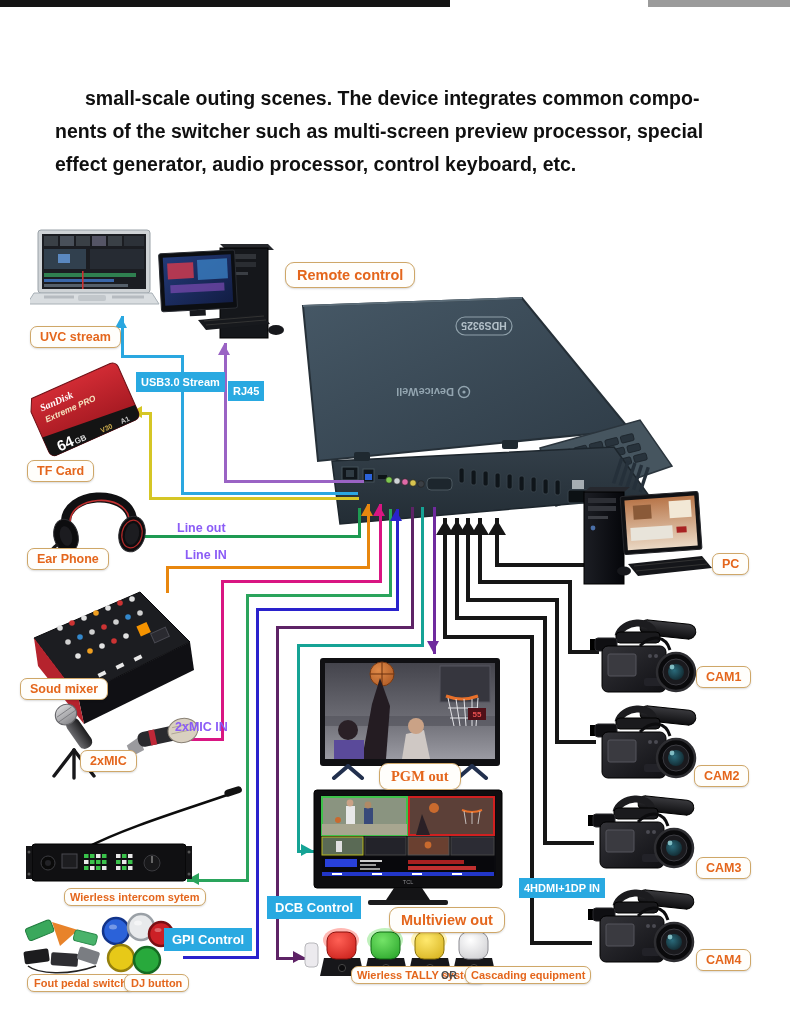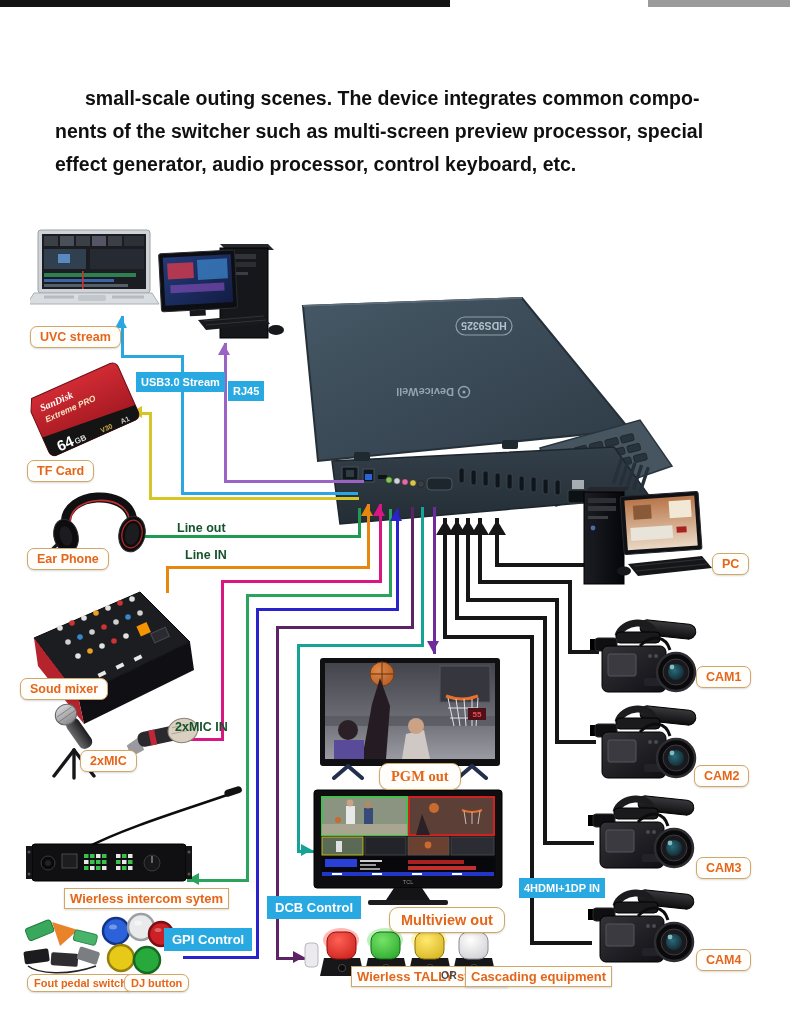--- a/index.html
+++ b/index.html
@@ -8,29 +8,29 @@
   
   [data-name="page-title"]{position:absolute;left:55px;top:20px;font-size:35px;font-weight:800;
       color:#0d0d0d;letter-spacing:-0.5px;white-space:nowrap;}
   .para{position:absolute;left:55px;top:82px;font-size:19.5px;font-weight:700;color:#101010;
       line-height:33px;white-space:nowrap;}
   .para .pl:first-child{padding-left:30px;}
   
   .tag{position:absolute;background:#fffefb;border:1px solid #cfa768;border-radius:7px;
       color:#e4661c;font-weight:bold;font-size:12.5px;padding:3px 9px;white-space:nowrap;
       box-shadow:0 1px 2px rgba(0,0,0,.15);z-index:6;}
-  .tag.sm{font-size:13px;padding:2px 5px;border-radius:0;}
+  .tag.sm{font-size:11px;padding:2px 5px;border-radius:7px;}
   .tag.md{font-size:11px;padding:2px 6px;}
   .tag.lg{font-size:14.5px;padding:4px 11px;border-radius:9px;}
   
   .btag{position:absolute;background:#29a9e1;color:#fff;font-weight:bold;font-size:11px;
       padding:4px 5px;white-space:nowrap;z-index:6;}
   .btag.lg{font-size:13px;padding:4px 8px;}
   
-  .wtxt{position:absolute;font-size:12.5px;font-weight:bold;color:#14532d;white-space:nowrap;z-index:6;}
+  .wtxt{position:absolute;font-size:12.5px;font-weight:bold;color:#8b5cf6;white-space:nowrap;z-index:6;}
   .ortxt{position:absolute;font-size:10.5px;font-weight:bold;color:#4a4a4a;z-index:6;}
   
   #wires{position:absolute;left:0;top:0;width:790px;height:1030px;z-index:3;}
   .seg{position:absolute;}
   .arw{position:absolute;width:0;height:0;}
   
   .dev{position:absolute;z-index:4;}
   .dev.under{z-index:2;}
   
   [data-name="top-strip-dark"]{position:absolute;left:0;top:0;width:450px;height:7px;background:#141414;z-index:1;}
@@ -655,20 +655,21 @@
         <path d="M52,34 C64,22 78,24 82,38" fill="none" stroke="#0c0c0e" stroke-width="3"></path>
         <circle cx="88" cy="60" r="19" fill="#0a0a0c" stroke="#2e2e32" stroke-width="2.5"></circle>
         <circle cx="88" cy="60" r="13" fill="#1a1a1e" stroke="#3c3c42"></circle>
         <circle cx="88" cy="60" r="8" fill="url(#glass)"></circle>
         <circle cx="84" cy="55" r="2.4" fill="#9adadf" opacity="0.8"></circle>
       </g>
     </defs>
   </svg>
 
   <div class="tag" data-name="label-uvc">UVC stream</div>
+  <div class="tag lg" data-name="label-remote">Remote control</div>
   <div class="tag" data-name="label-tf">TF Card</div>
   <div class="tag" data-name="label-ear">Ear Phone</div>
   <div class="tag" data-name="label-mixer">Soud mixer</div>
   <div class="tag" data-name="label-2xmic">2xMIC</div>
   <div class="tag sm" data-name="label-intercom">Wierless intercom sytem</div>
   <div class="tag md" data-name="label-pedal">Fout pedal switch</div>
   <div class="tag md" data-name="label-dj">DJ button</div>
   <div class="tag lg" data-name="label-pgm">PGM out</div>
   <div class="tag lg" data-name="label-multiview">Multiview out</div>
   <div class="tag" data-name="label-pc">PC</div>

